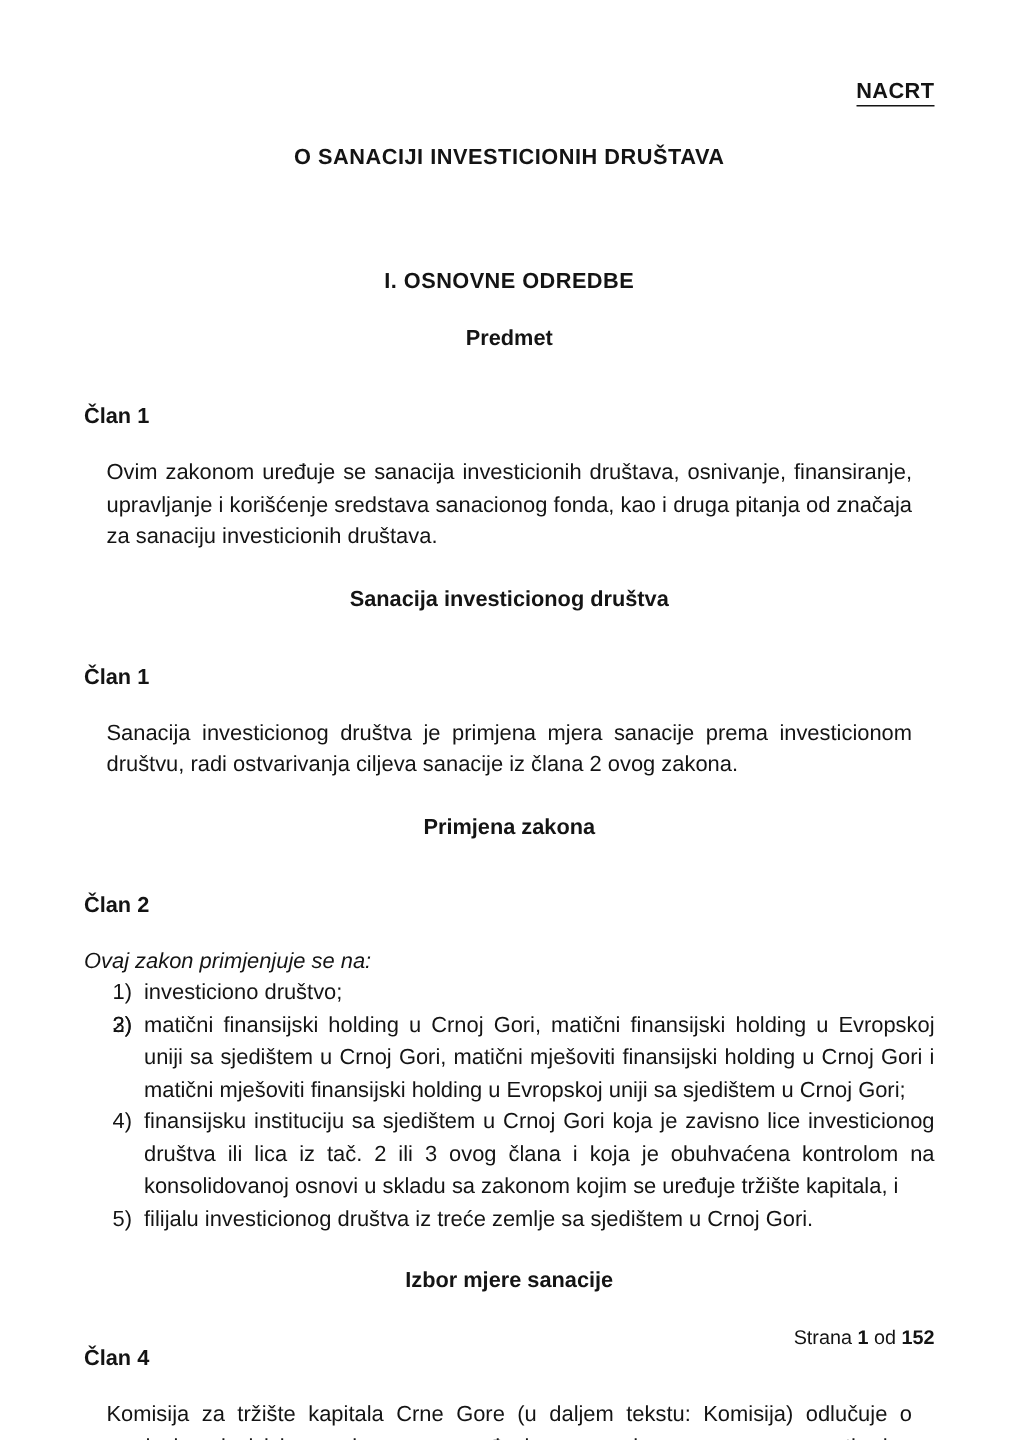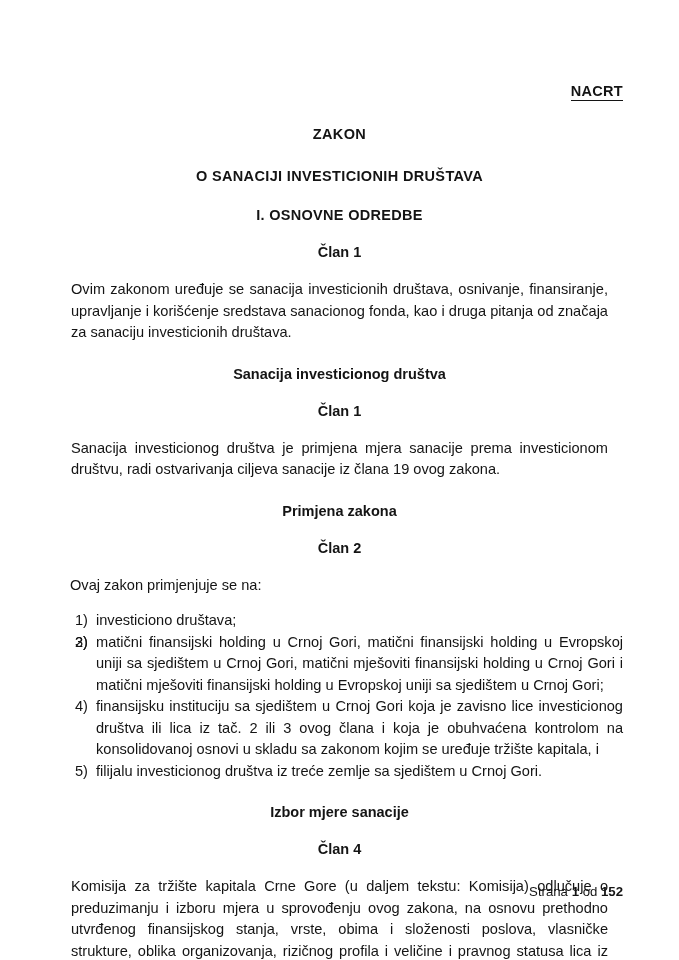--- a/index.html
+++ b/index.html
@@ -23,21 +23,21 @@
   }
   .content {
     position: absolute;
     left: 56px;
     top: 0;
     width: 567px;
   }
 
   
   .nacrt-row {
-    margin-top: 82px;
+    margin-top: 52px;
     text-align: right;
   }
   .nacrt {
     font-weight: bold;
     font-size: 14.5px;
     letter-spacing: 0.3px;
     border-bottom: 1.6px solid #141414;
     padding-bottom: 1px;
     display: inline-block;
   }
@@ -50,33 +50,32 @@
     letter-spacing: 0.35px;
   }
   .t-zakon { margin-top: 25px; }
   .t-sub   { margin-top: 26px; }
 
   .section-roman {
     text-align: center;
     font-weight: bold;
     font-size: 14.5px;
     letter-spacing: 0.3px;
-    margin-top: 23px;
+    margin-top: 67px;
   }
   .heading {
     text-align: center;
     font-weight: bold;
     font-size: 14.5px;
     margin-top: 22px;
   }
   .article {
-    text-align: center;
     font-weight: bold;
     font-size: 14.5px;
-    margin-top: 21px;
+    margin-top: 36px;
   }
 
   
   p.body {
     text-align: justify;
     font-size: 14.6px;
     line-height: 21.5px;
     margin: 15px;
     margin-top: 19px;
     hyphens: none;
@@ -99,22 +98,23 @@
   .list li .num {
     position: absolute;
     left: 19px;
     top: 0;
     width: 26px;
     text-align: left;
   }
   .lead-in {
     font-size: 14.6px;
     line-height: 21.5px;
-    margin: 14px;
+    margin: 0;
     margin-top: 19px;
+    font-style: italic;
   }
 
   
   .footer {
     position: absolute;
     left: 46px;
     right: 56px;
     top: 884px;
     text-align: right;
     font-size: 13.2px;
@@ -125,38 +125,38 @@
 </head>
 <body>
 
 <div class="page">
   <div class="content">
 
     <div class="nacrt-row">
       <span class="nacrt">NACRT</span>
     </div>
 
-    <div class="title-main t-zakon">ZAKON</div>
     <div class="title-main t-sub">O SANACIJI INVESTICIONIH DRUŠTAVA</div>
 
     <div class="section-roman">I. OSNOVNE ODREDBE</div>
 
+    <div class="heading">Predmet</div>
     <div class="article">Član 1</div>
     <p class="body">Ovim zakonom uređuje se sanacija investicionih društava, osnivanje, finansiranje, upravljanje i korišćenje sredstava sanacionog fonda, kao i druga pitanja od značaja za sanaciju investicionih društava.</p>
 
     <div class="heading">Sanacija investicionog društva</div>
     <div class="article">Član 1</div>
-    <p class="body">Sanacija investicionog društva je primjena mjera sanacije prema investicionom društvu, radi ostvarivanja ciljeva sanacije iz člana 19 ovog zakona.</p>
+    <p class="body">Sanacija investicionog društva je primjena mjera sanacije prema investicionom društvu, radi ostvarivanja ciljeva sanacije iz člana 2 ovog zakona.</p>
 
     <div class="heading">Primjena zakona</div>
     <div class="article">Član 2</div>
     <p class="lead-in">Ovaj zakon primjenjuje se na:</p>
     <ul class="list">
       <li>
-        <span class="num">1)</span><span>investiciono društava;</span>
+        <span class="num">1)</span><span>investiciono društvo;</span>
       </li>
       <li>
         <span class="num">2)</span>
       </li>
       <li>
         <span class="num">3)</span><span>matični finansijski holding u Crnoj Gori, matični finansijski holding u Evropskoj uniji sa sjedištem u Crnoj Gori, matični mješoviti finansijski holding u Crnoj Gori i matični mješoviti finansijski holding u Evropskoj uniji sa sjedištem u Crnoj Gori;</span>
       </li>
       <li>
         <span class="num">4)</span><span>finansijsku instituciju sa sjedištem u Crnoj Gori koja je zavisno lice investicionog društva ili lica iz tač. 2 ili 3 ovog člana i koja je obuhvaćena kontrolom na konsolidovanoj osnovi u skladu sa zakonom kojim se uređuje tržište kapitala, i</span>
       </li>

